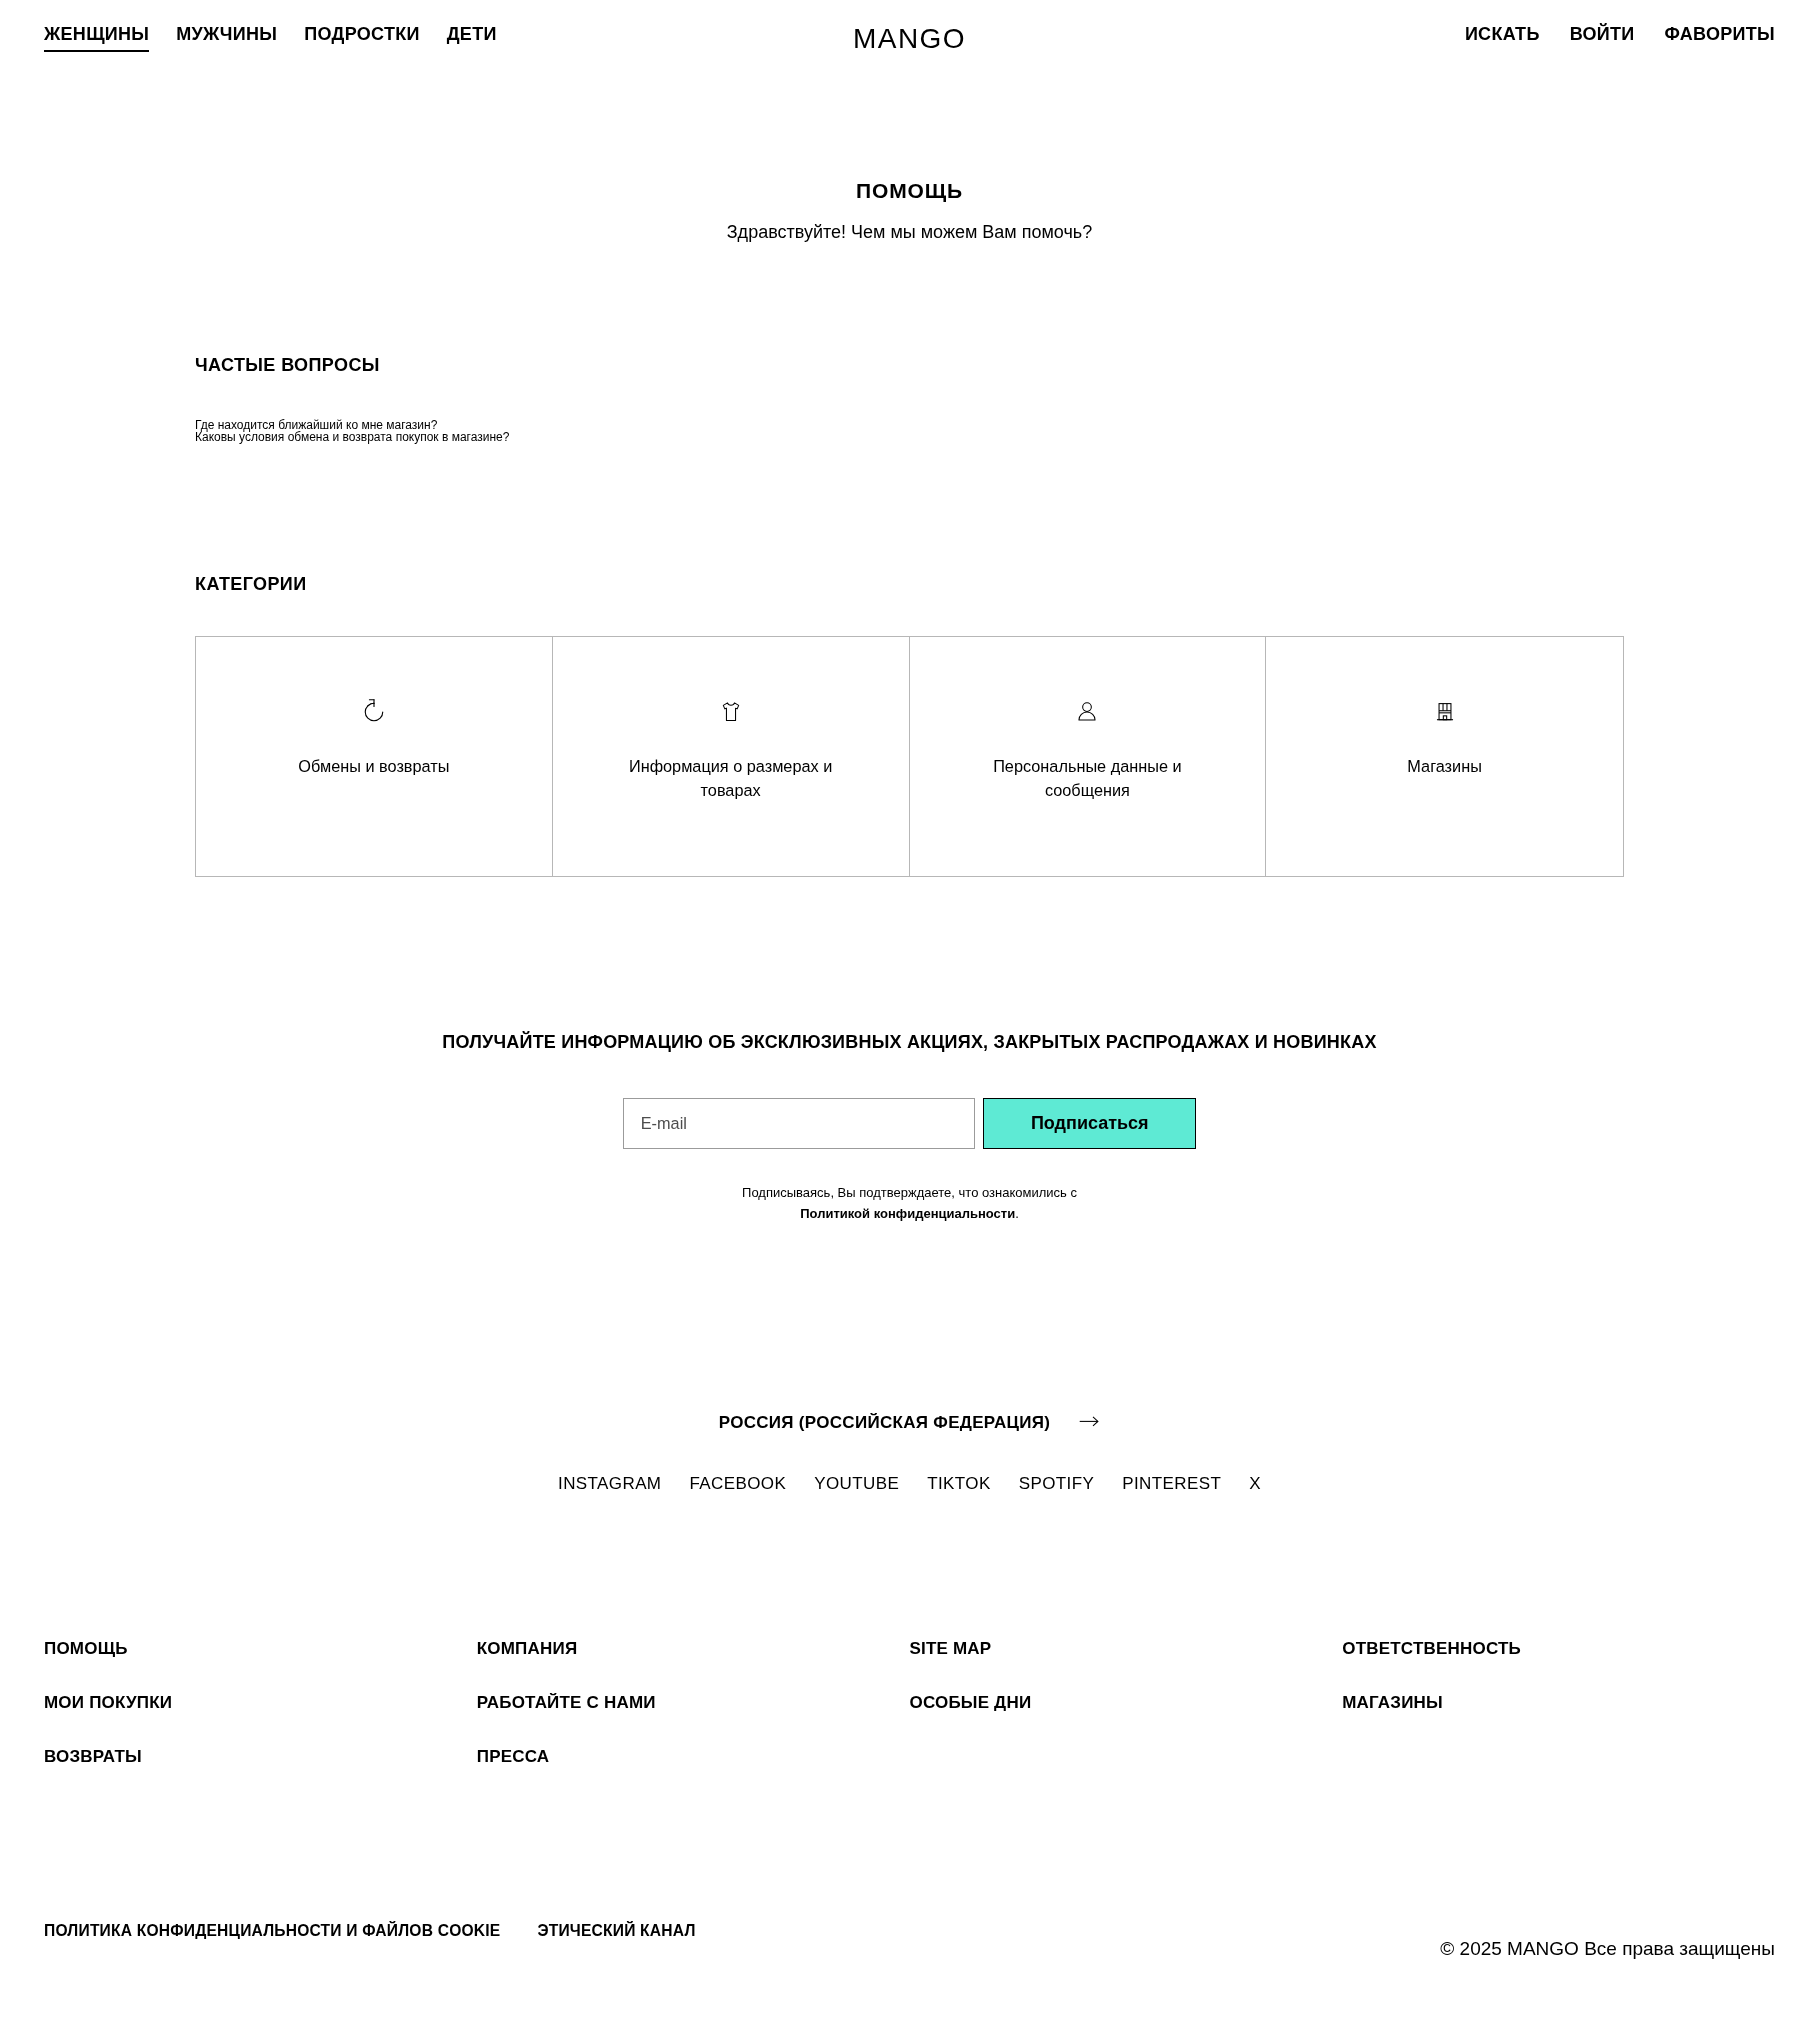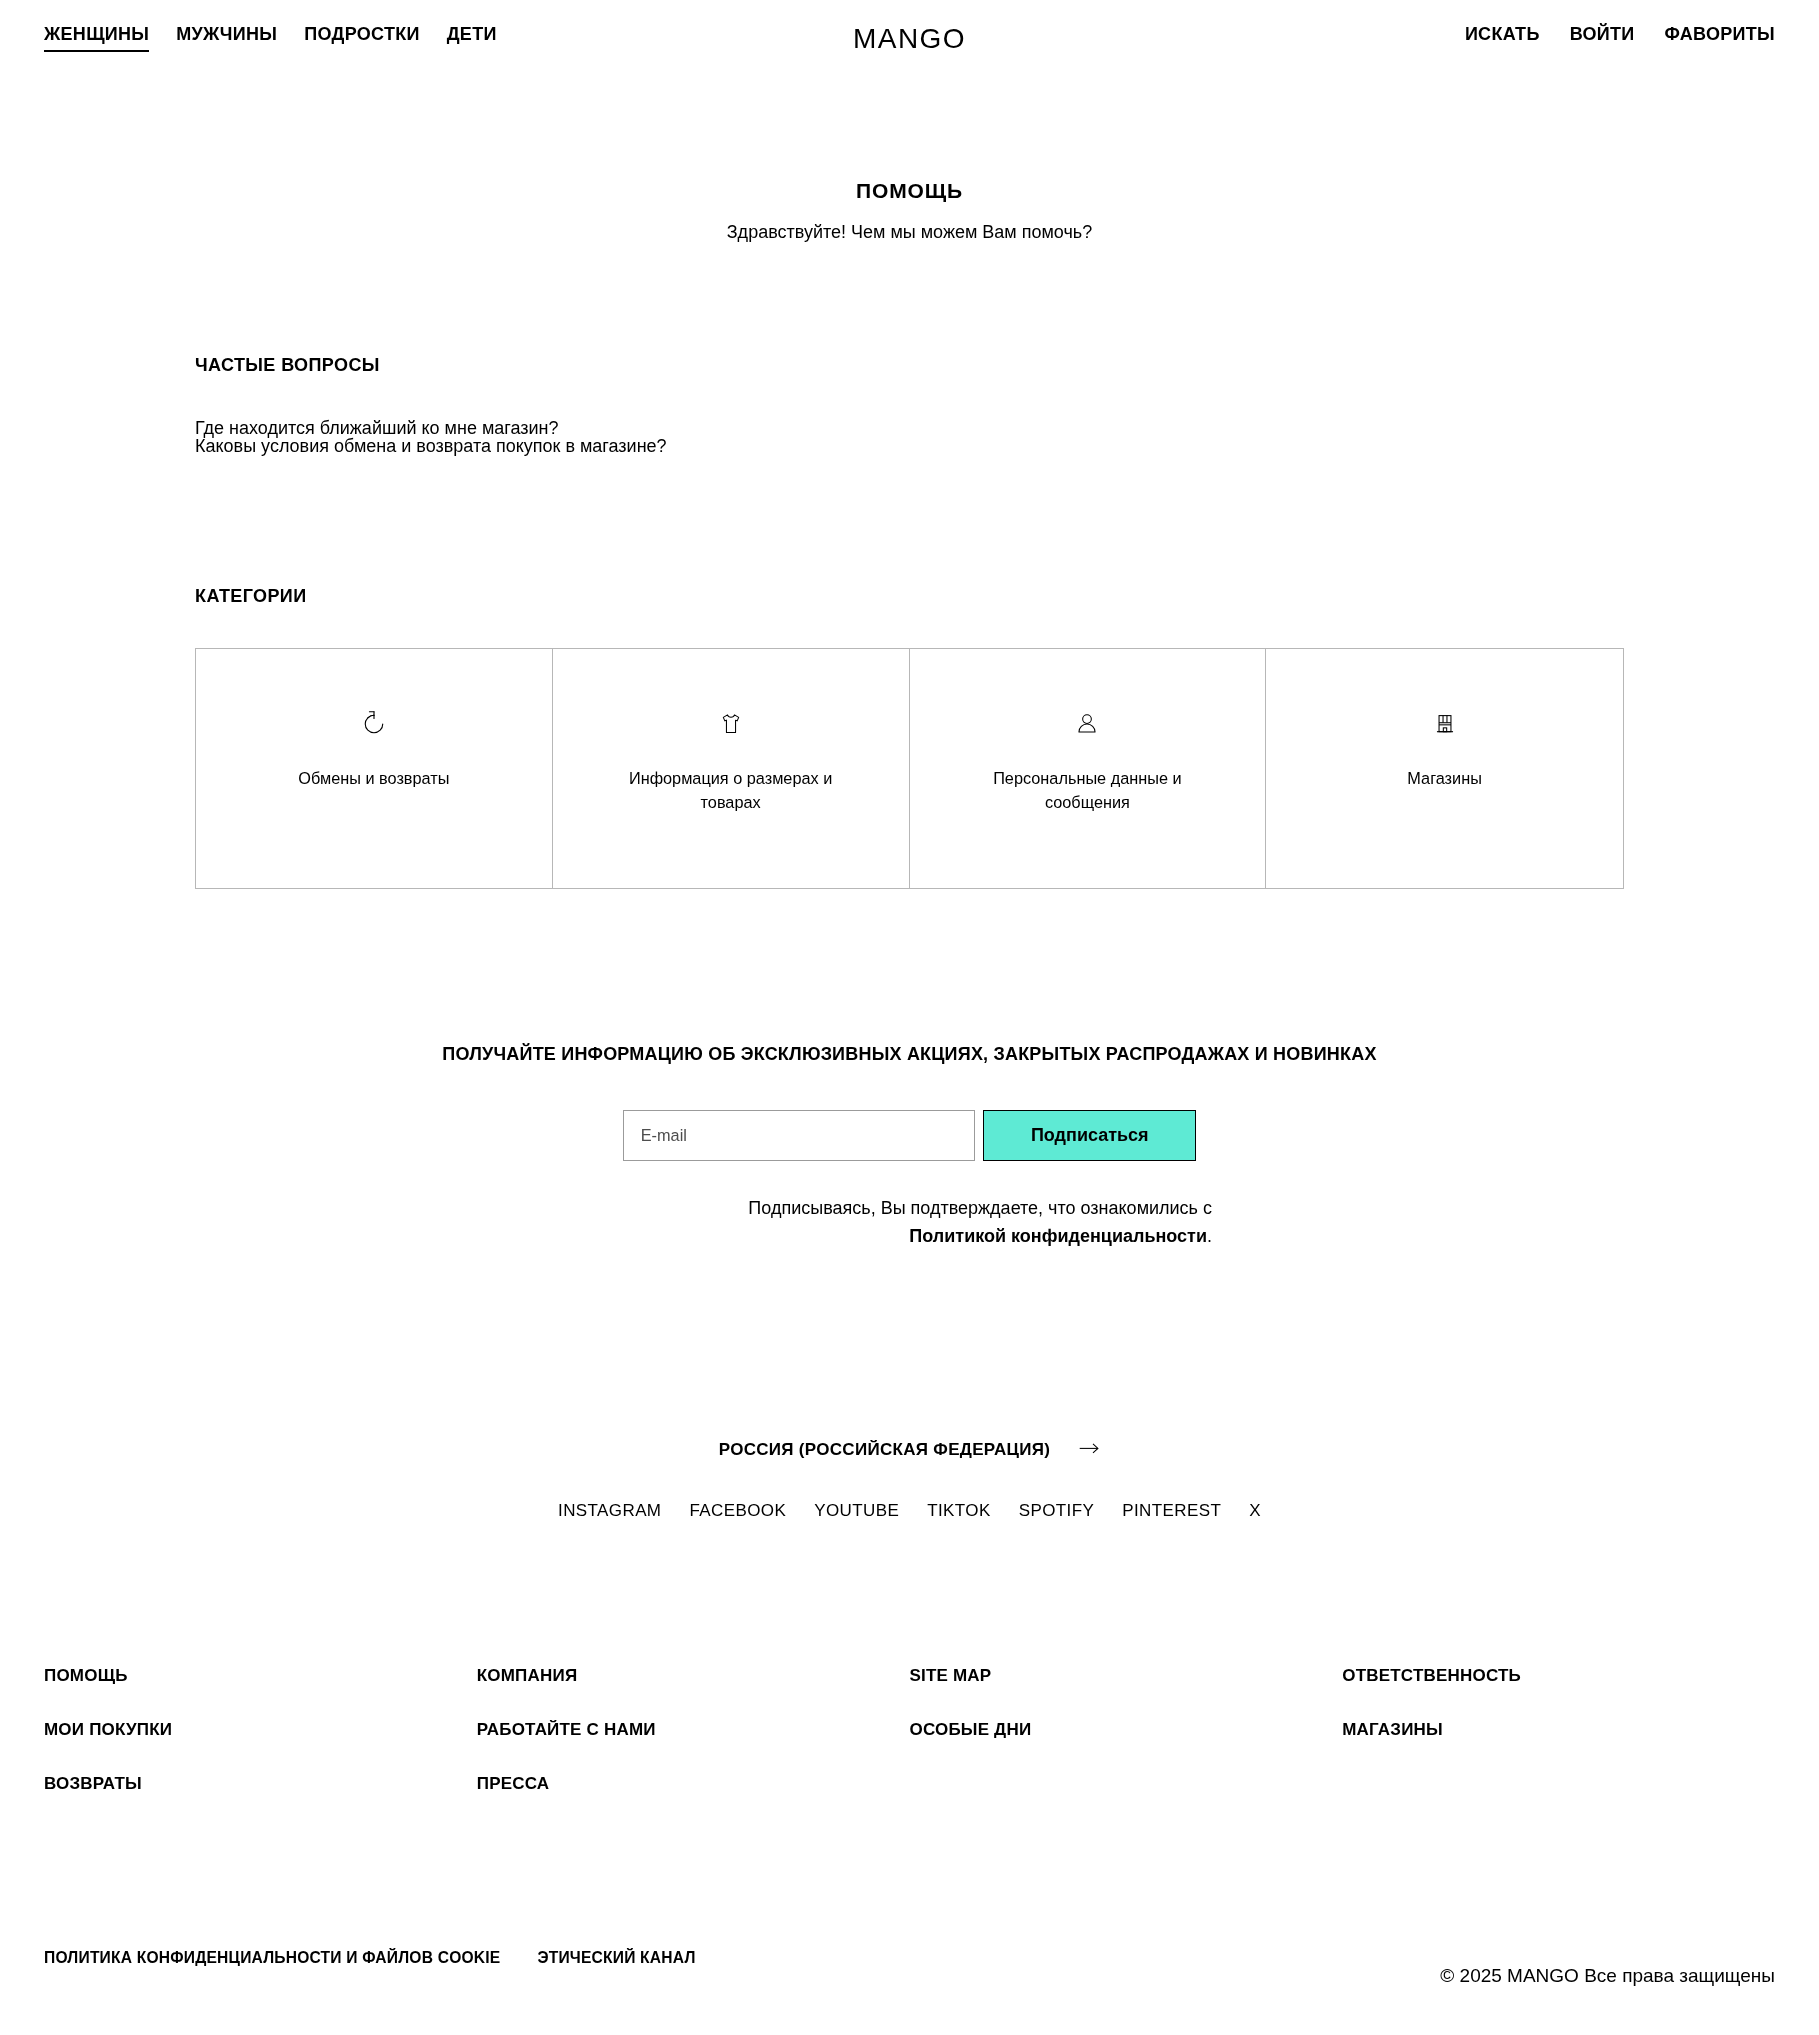--- a/index.html
+++ b/index.html
@@ -92,21 +92,21 @@
 
   .section-title {
     font-size: 18px;
     font-weight: 700;
     letter-spacing: 0.4px;
     line-height: 1;
   }
 
   .faq-list { margin-top: 45px; }
   .faq-item {
-    font-size: 18px;
+    font-size: 12px;
     font-weight: 400;
     line-height: 1;
     color: #000;
     text-decoration: none;
     display: block;
     cursor: pointer;
   }
   .faq-item + .faq-item { }
 
   .categories-title { margin-top: 132px; }
@@ -180,23 +180,23 @@
     border: 1.1px solid #000;
     background: #5eead4;
     font-family: inherit;
     font-size: 18px;
     font-weight: 700;
     color: #000;
     cursor: pointer;
   }
   .newsletter-legal {
     margin-top: 34px;
-    font-size: 18px;
+    font-size: 13px;
     line-height: 1.55;
-    text-align: right;
+    text-align: center;
     width: 605px;
     margin-left: auto;
     margin-right: auto;
     padding-left: 0;
   }
   .newsletter-legal .legal-line { display: block; }
   .privacy-link {
     font-weight: 700;
     color: #000;
     text-decoration: none;

